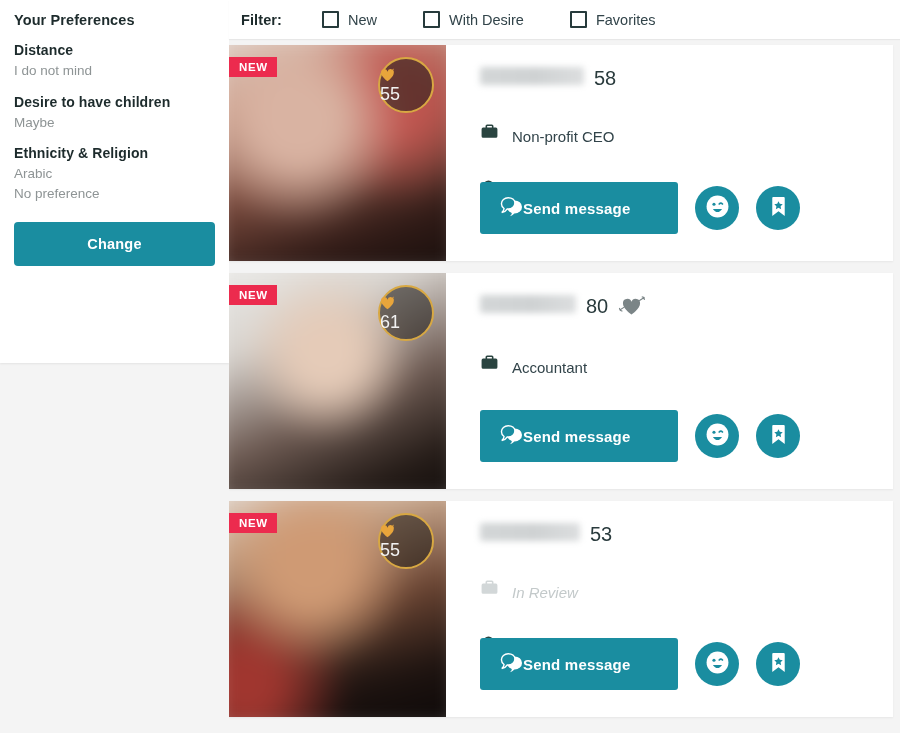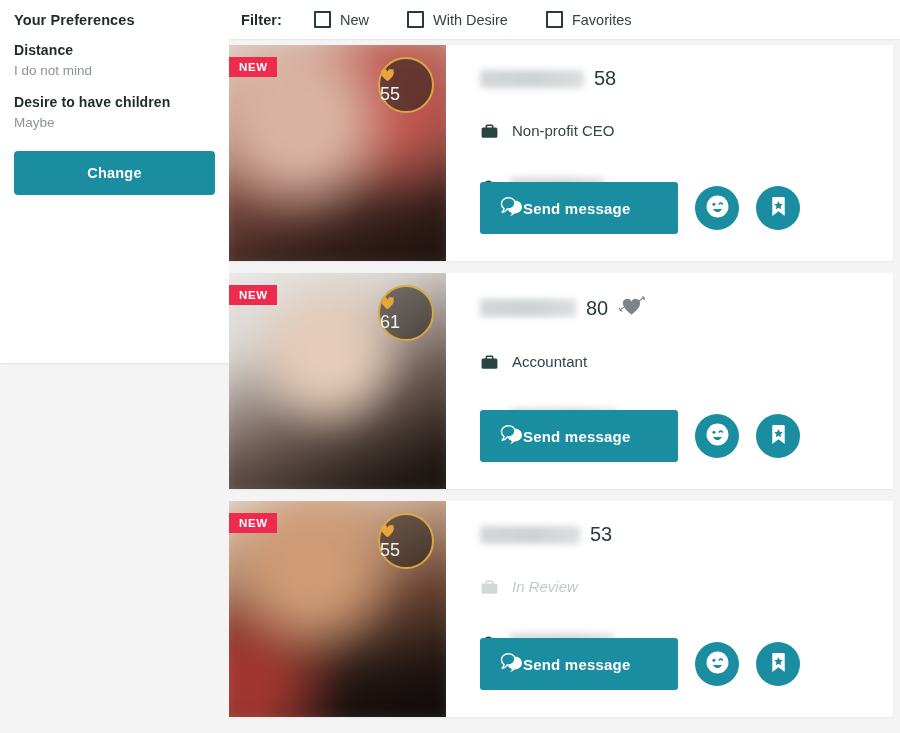--- a/index.html
+++ b/index.html
@@ -36,21 +36,21 @@
     font-family: "Liberation Sans", sans-serif;
     font-size: 14.5px; font-weight: bold;
     padding: 14px 0; cursor: pointer; letter-spacing: .2px;
   }
 
   
   .main { flex: 1; display: flex; flex-direction: column; background: #f4f4f4; }
   .filter-bar {
     background: #ffffff; height: 39px;
     display: flex; align-items: center;
-    padding-left: 12px; gap: 0;
+    padding-left: 12px; gap: 8px;
     box-shadow: 0 1px 1px rgba(0,0,0,0.05);
   }
   .filter-label {
     font-size: 14.5px; font-weight: bold; color: #1d2b2c;
     margin-right: 32px; letter-spacing: .1px;
   }
   .filter-item { display: flex; align-items: center; margin-right: 38px; cursor: pointer; }
   .cbox {
     width: 17px; height: 17px; border: 2px solid #273b3c;
     background: #fff; border-radius: 1px; margin-right: 9px;
@@ -92,28 +92,28 @@
     width: 56px; height: 56px; border-radius: 50%;
     border: 2px solid #d8a842;
     background: rgba(28,24,20,0.55);
     display: flex; flex-direction: column;
     align-items: flex-start; justify-content: center;
   }
   .match-heart { font-size: 14px; color: #e8a53b; line-height: 1; margin-bottom: 1px; }
   .match-num { font-size: 18px; color: #f2f2f2; font-weight: 500; line-height: 1; }
 
   .info { flex: 1; padding: 22px 0 0 34px; position: relative; }
-  .name-row { display: flex; align-items: center; gap: 10px; margin-bottom: 17px; }
+  .name-row { display: flex; gap: 10px; margin-bottom: 17px; }
   .name-redacted {
     display: inline-block; height: 18px; border-radius: 2px;
     background: linear-gradient(90deg,#d3d6d7,#cfd2d3 55%,#dcdedf);
     filter: blur(3.2px);
   }
   .age { font-size: 20px; color: #2a3b3d; }
-  .meta-row { display: flex; align-items: flex-start; gap: 13px; margin-bottom: 11px; margin-top: 32px; }
+  .meta-row { display: flex; align-items: flex-end; gap: 13px; margin-bottom: 11px; margin-top: 32px; }
   .meta-text { font-size: 15px; color: #32444a; }
   .meta-text.review { color: #c3c9ca; font-style: italic; }
   .loc-redacted {
     display: inline-block; height: 14px; border-radius: 2px;
     background: linear-gradient(90deg,#dcdedf,#d5d8d9 60%,#e3e5e6);
     filter: blur(3px);
   }
 
   .actions { position: absolute; left: 34px; bottom: 27px; display: flex; align-items: center; gap: 17px; }
   .send-btn {
@@ -145,20 +145,25 @@
       <div class="pref-group">
         <div class="pref-label">Distance</div>
         <div class="pref-value">I do not mind</div>
       </div>
 
       <div class="pref-group">
         <div class="pref-label">Desire to have children</div>
         <div class="pref-value">Maybe</div>
       </div>
 
+      <div class="pref-group">
+        <div class="pref-label">Ethnicity &amp; Religion</div>
+        <div class="pref-value">Arabic</div>
+        <div class="pref-value">No preference</div>
+      </div>
 
       <button class="change-btn">Change</button>
     </div>
   </aside>
 
   <section class="main">
 
     <div class="filter-bar">
       <span class="filter-label">Filter:</span>
 

